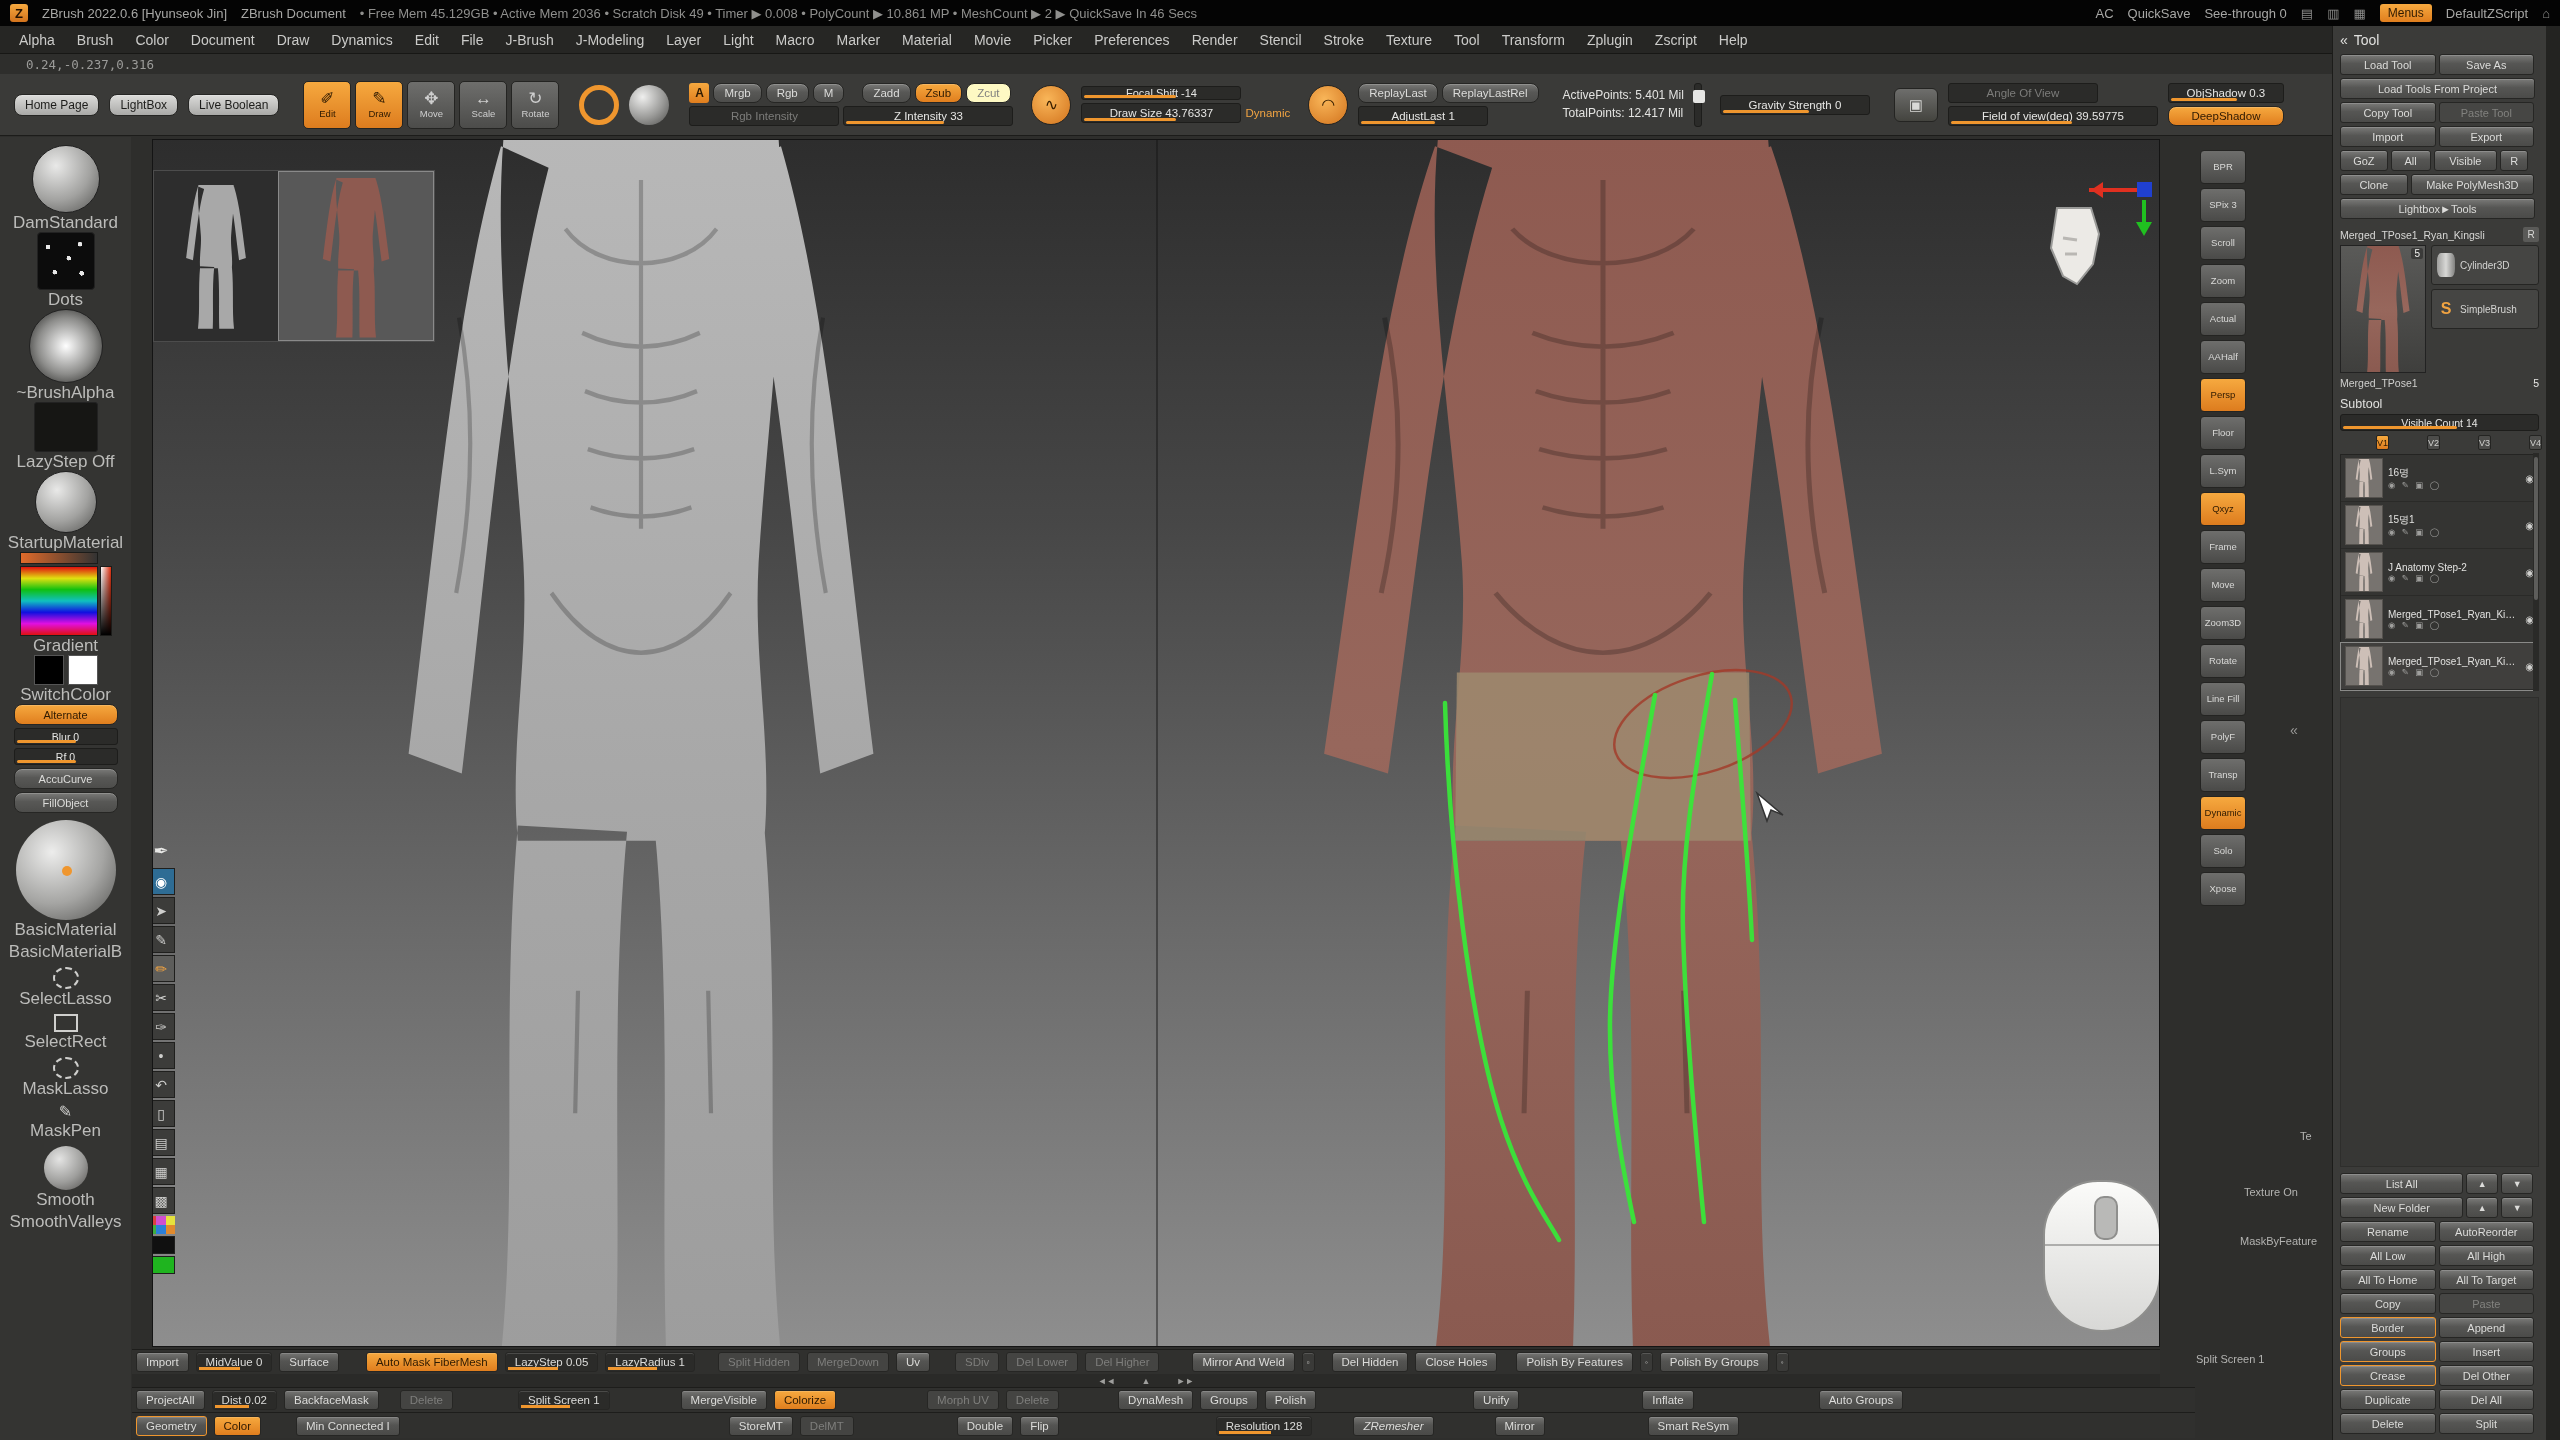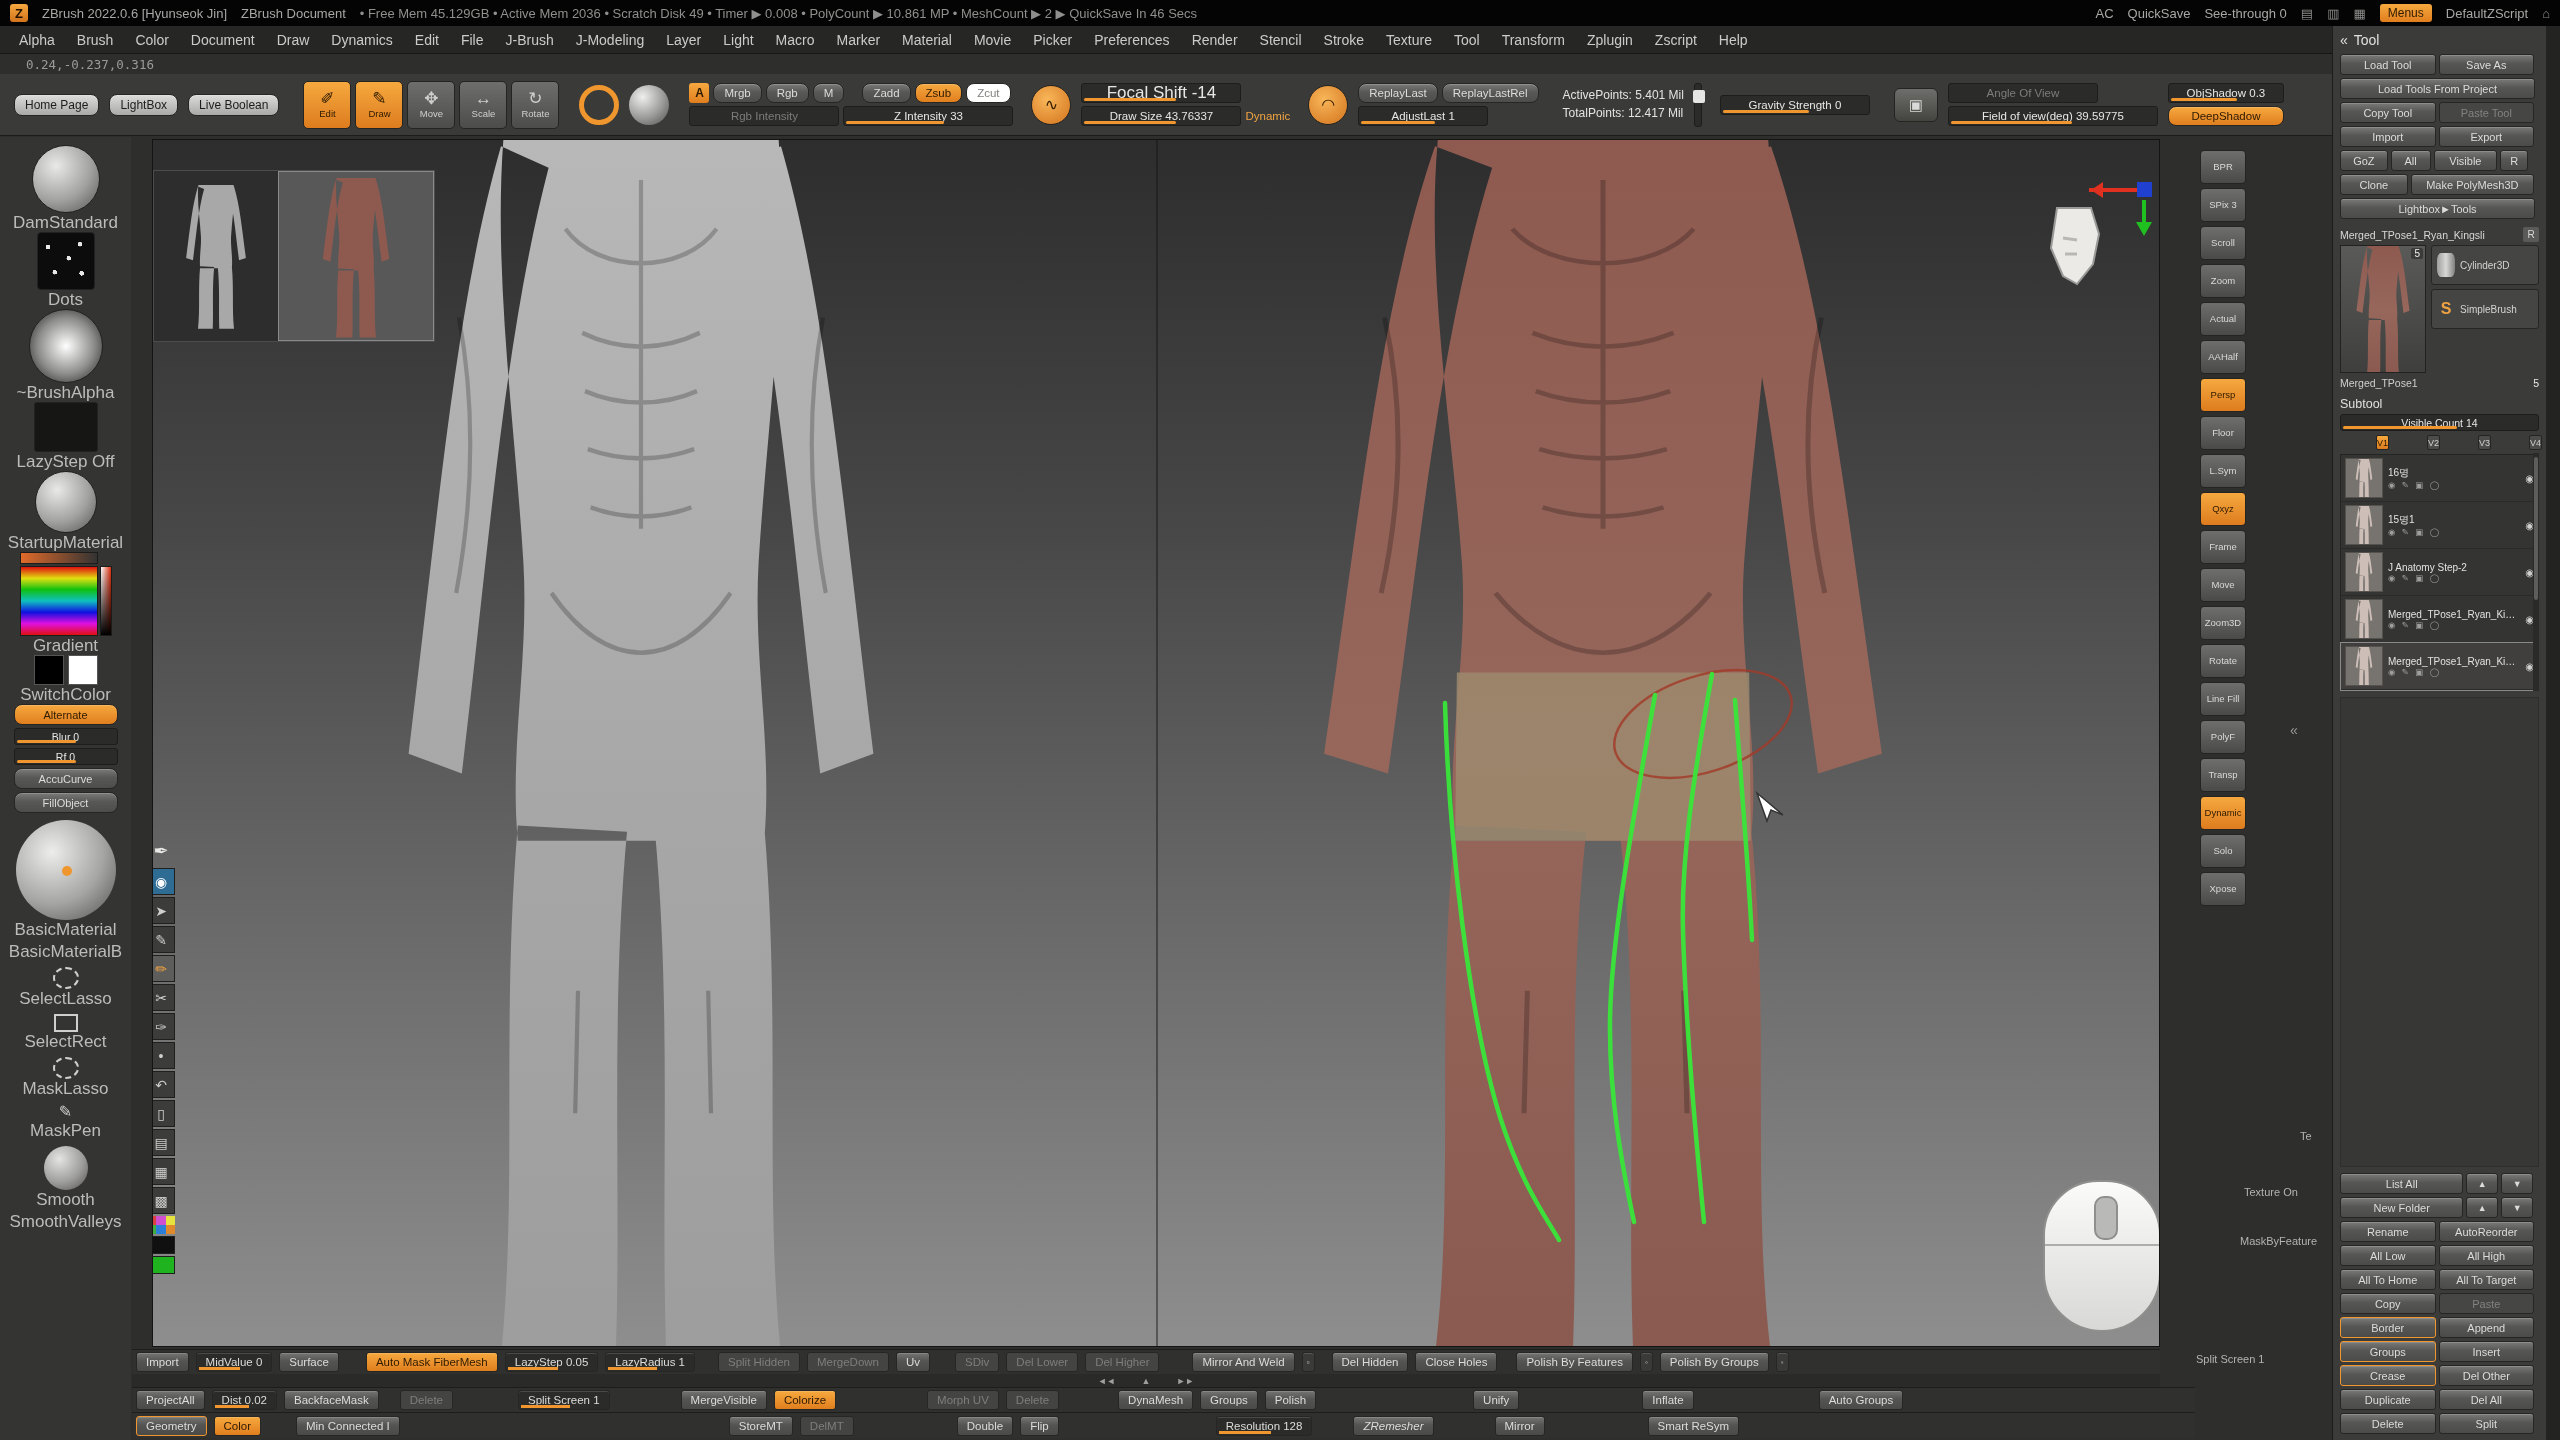--- a/index.html
+++ b/index.html
@@ -6,21 +6,21 @@
   html,body{width:2560px;height:1440px;background:#1b1b19;overflow:hidden;
     font-family:"Liberation Sans",sans-serif;color:#cfcfcf;-webkit-font-smoothing:antialiased;}
   #app{position:absolute;inset:0;width:2560px;height:1440px;background:#2e2e2c;}
 
   
   .btn{display:inline-flex;align-items:center;justify-content:center;height:22px;padding:0 10px;
     background:linear-gradient(#7a7a78,#585856 45%,#4d4d4b);border:1px solid #262624;border-radius:8px;
     color:#dcdcda;font-size:12px;box-shadow:inset 0 1px rgba(255,255,255,.18);white-space:nowrap;cursor:default;}
   .btn.light{background:linear-gradient(#dcdcda,#a9a9a7);color:#1d1d1b;}
   .btn.orange{background:linear-gradient(#f6a93f,#e07e1e);color:#2e1a02;}
-  .btn.disabled{background:#ffffff;color:#81817f;box-shadow:none;}
+  .btn.disabled{background:#fef9c3;color:#81817f;box-shadow:none;}
   .sl{position:relative;display:inline-flex;align-items:center;justify-content:center;height:22px;padding:0 8px;
     background:#2b2b29;border:1px solid #1d1d1b;border-radius:3px;color:#e6e6e4;font-size:12px;white-space:nowrap;}
   .sl::after{content:"";position:absolute;left:2px;bottom:1px;height:3px;width:58%;background:#ef962e;border-radius:2px;}
   .sl.nosl::after{display:none}
   .sl.disabled{color:#7c7c7a}.sl.disabled::after{display:none}
 
   
   #titlebar{position:absolute;left:0;top:0;width:2560px;height:26px;background:#040404;display:flex;
     align-items:center;gap:14px;padding:0 10px;font-size:13px;color:#a7a7a5;}
   #titlebar .zlogo{width:18px;height:18px;background:linear-gradient(#f6a93f,#d2731d);border-radius:3px;
@@ -313,21 +313,21 @@
         <span class="btn disabled" style="height:20px;font-size:11.5px">Zcut</span>
       </div>
       <div class="shelf-row">
         <span class="sl disabled" style="width:150px;height:20px;font-size:11.5px">Rgb Intensity</span>
         <span class="sl" style="width:170px;height:20px;font-size:11.5px">Z Intensity 33</span>
       </div>
     </div>
 
     <div class="roundico" style="margin-left:8px">∿</div>
     <div class="shelf-col">
-      <span class="sl" style="width:160px;height:20px;font-size:17px">Focal Shift -14</span>
+      <span class="sl" style="width:160px;height:14px;font-size:11px">Focal Shift -14</span>
       <div class="shelf-row">
         <span class="sl" style="width:160px;height:20px;font-size:11.5px">Draw Size 43.76337</span>
         <span class="dyn">Dynamic</span>
       </div>
     </div>
 
     <div class="roundico" style="margin-left:8px">◠</div>
     <div class="shelf-col">
       <div class="shelf-row">
         <span class="btn" style="height:20px;font-size:11.5px">ReplayLast</span>

